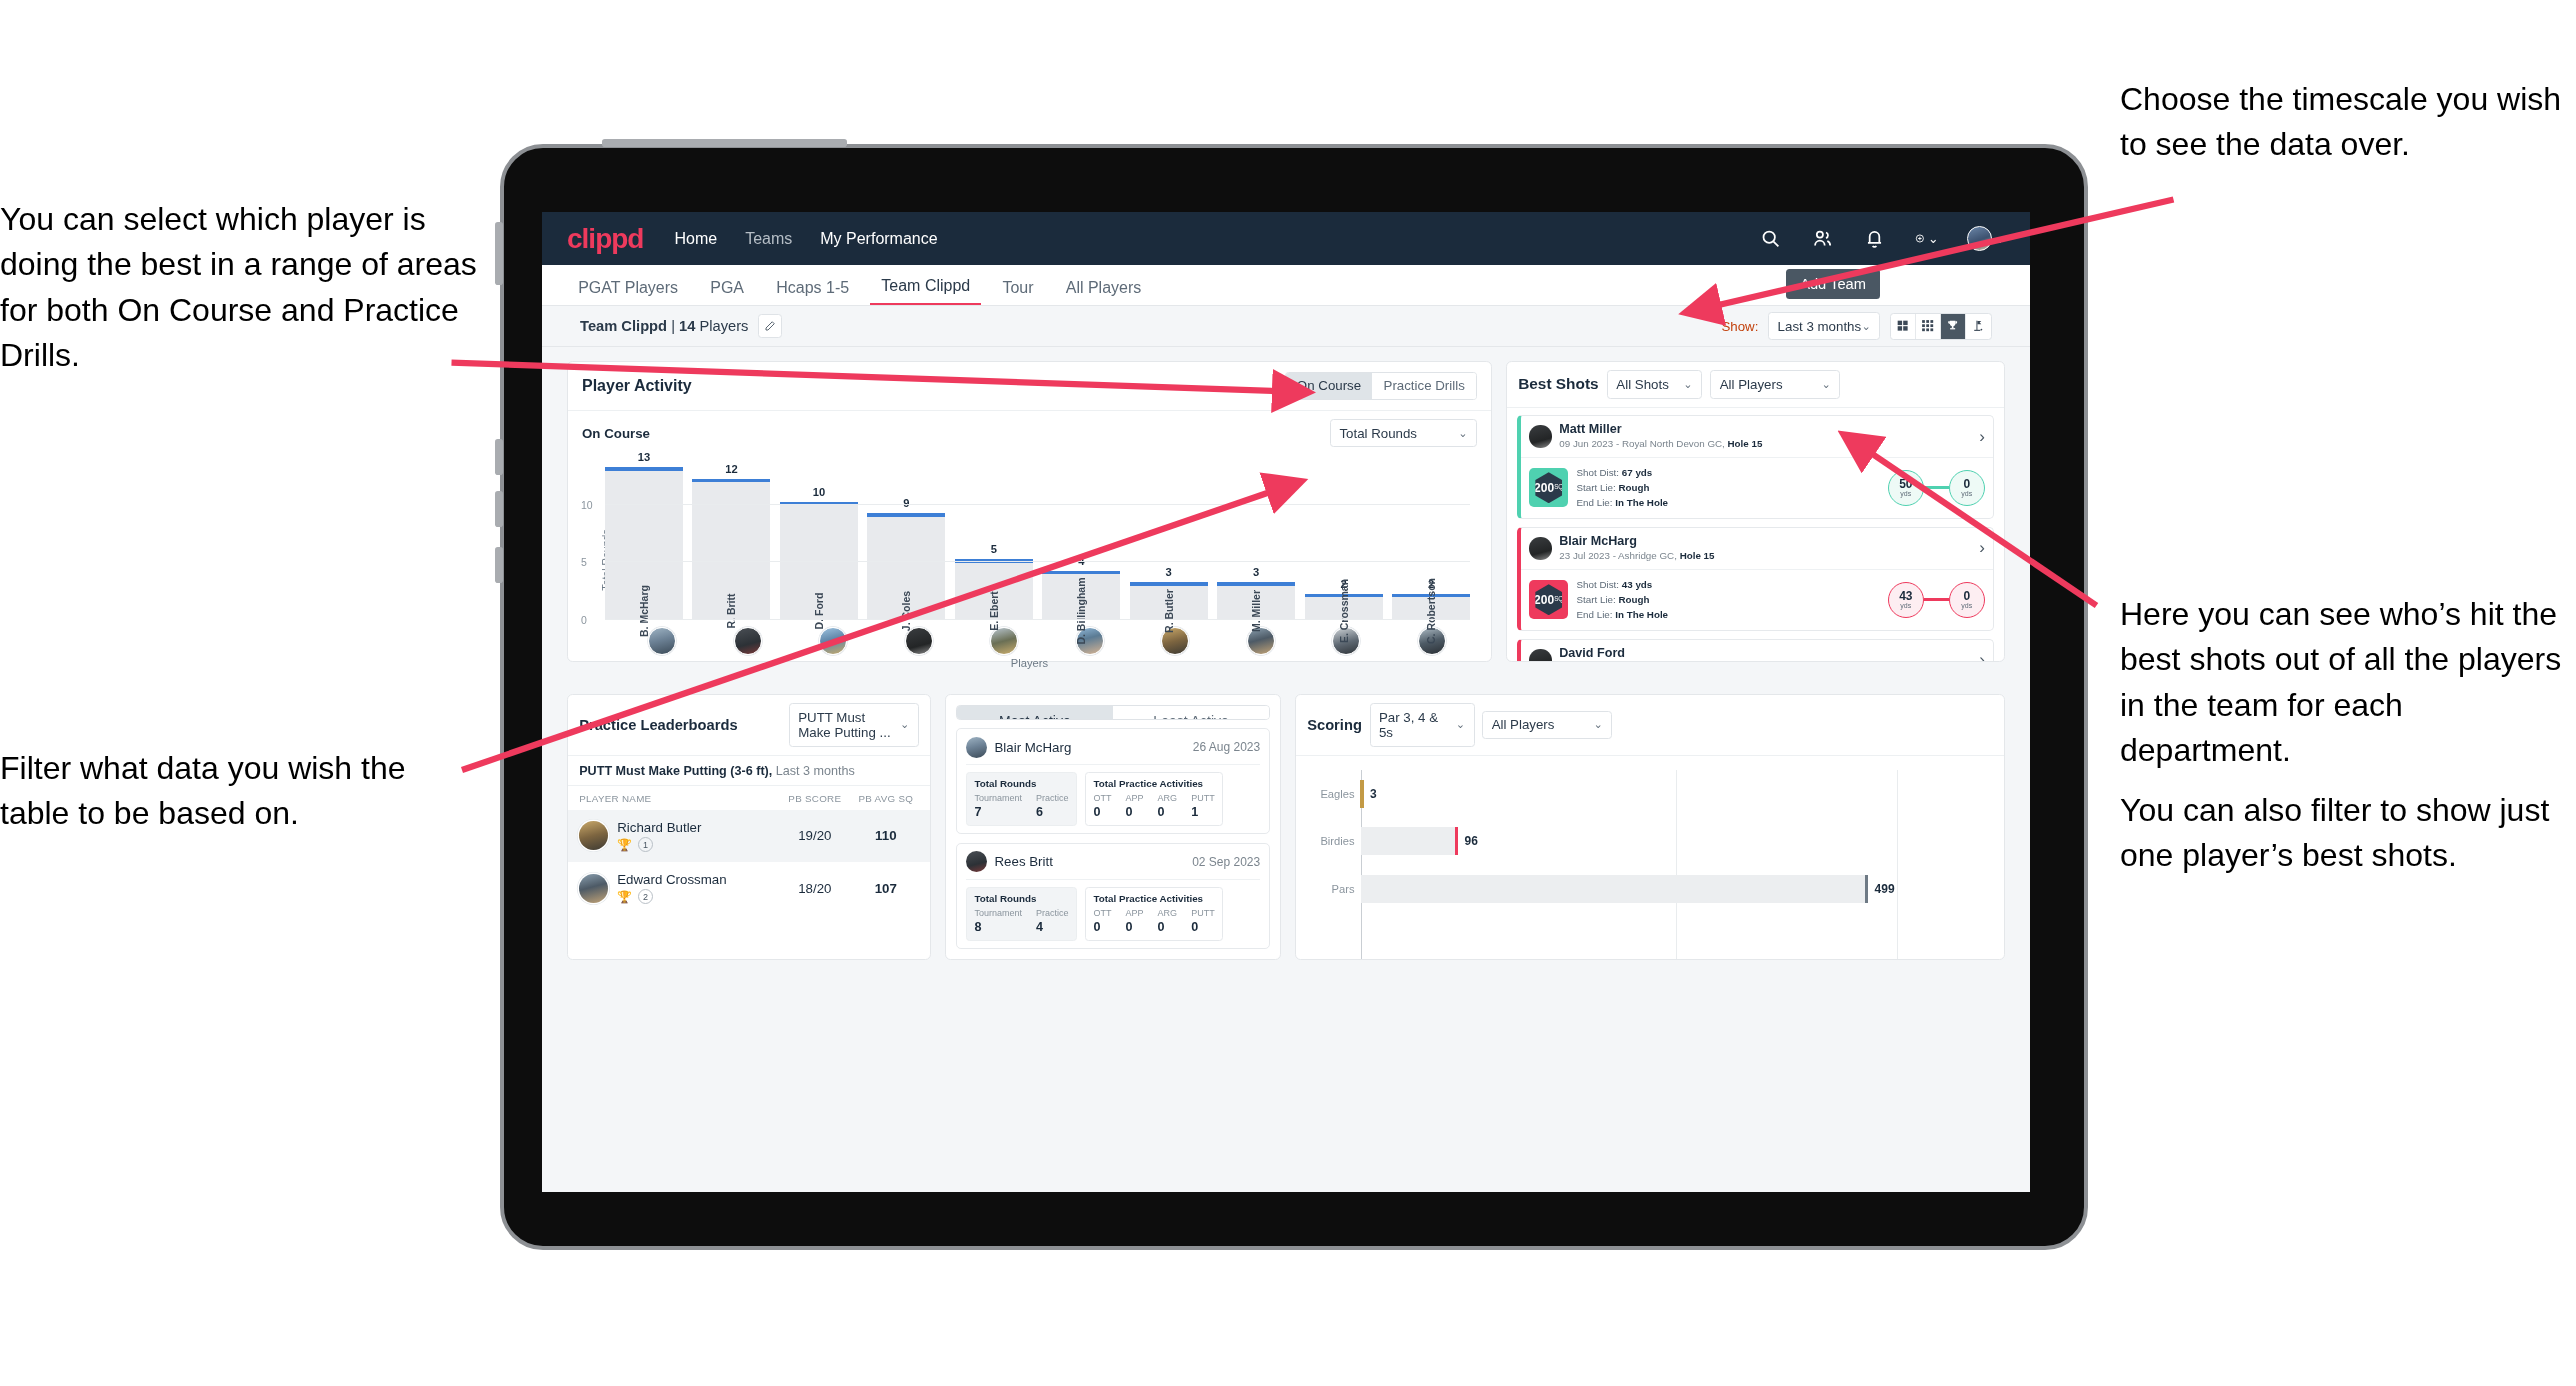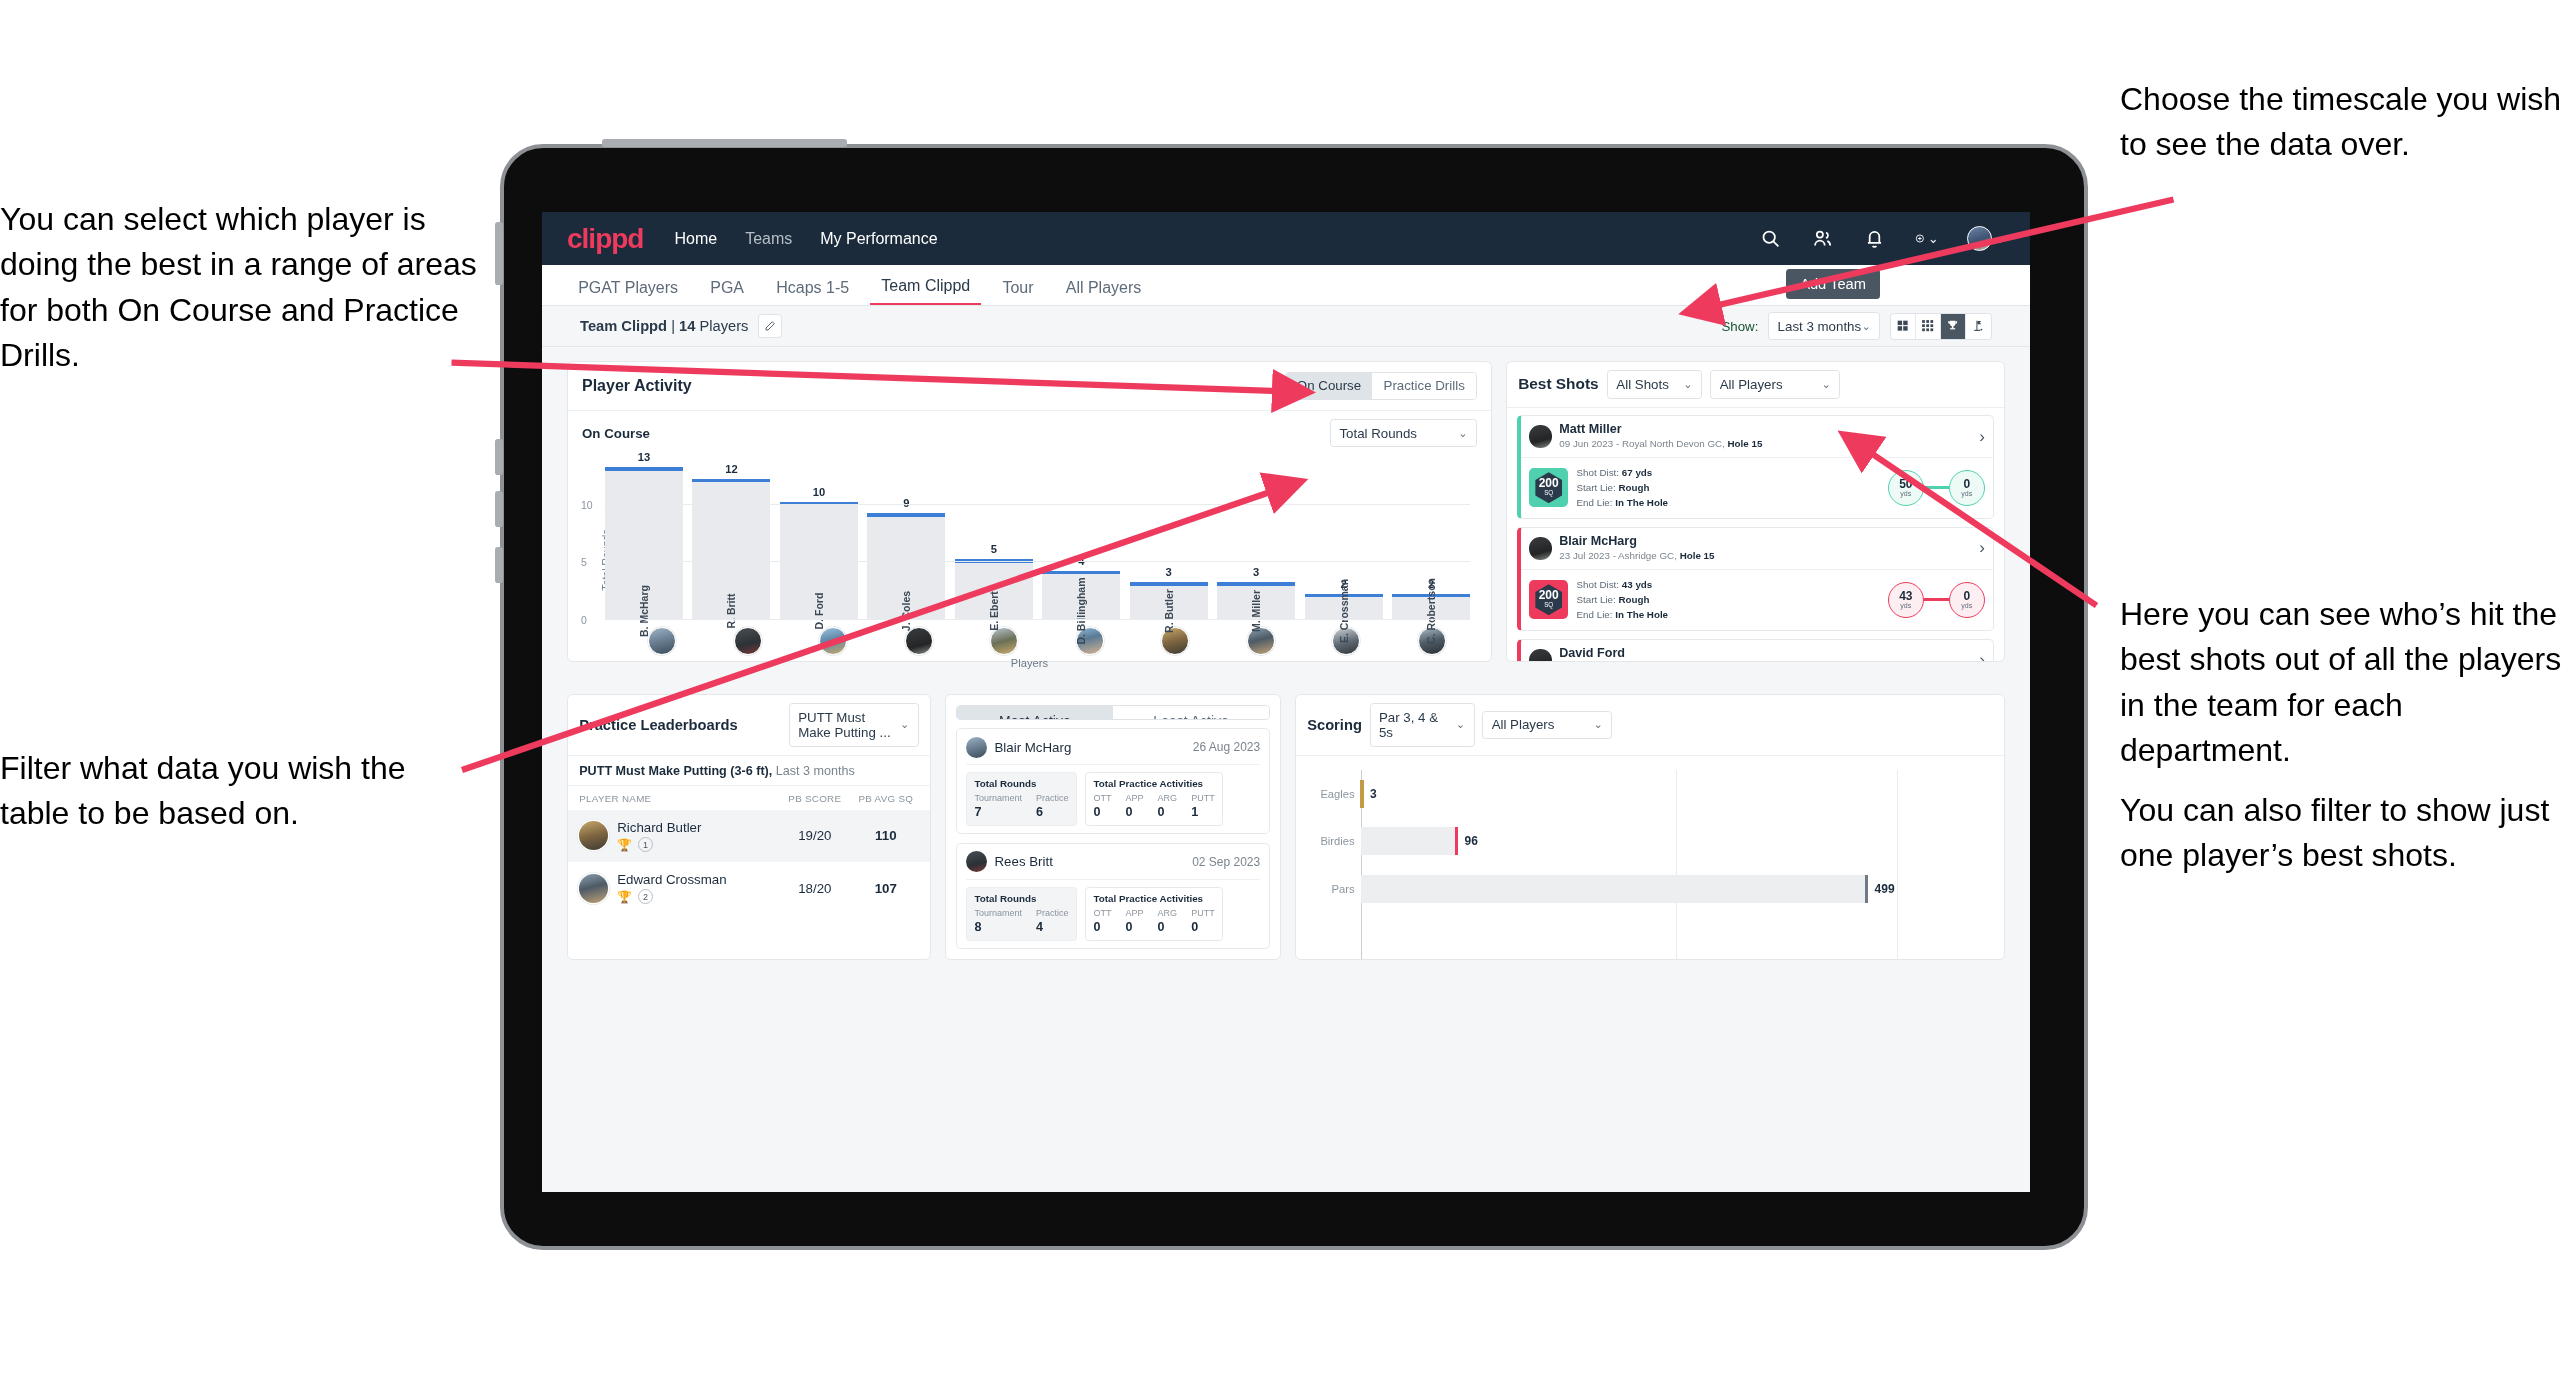--- a/index.html
+++ b/index.html
@@ -132,21 +132,21 @@
   .team-label b { font-weight: 700; }
   .edit-btn {
     margin-left: 9.8px;
     width: 24px; height: 24px;
     border: 0.7px solid #dfe3e7; border-radius: 3.5px;
     background: #fff;
     display: flex; align-items: center; justify-content: center;
   }
   .edit-btn svg { width: 12px; height: 12px; stroke: #4a5763; fill: none; stroke-width: 1.8; }
   .sub-right { margin-left: auto; display: flex; align-items: center; gap: 9.8px; }
-  .show-lbl { font-size: 13.3px; color: #14532d; text-align: center; }
+  .show-lbl { font-size: 13.3px; color: #c2410c; text-align: center; }
   .sel {
     background: #fff; border: 0.7px solid #dfe3e7; border-radius: 3.5px;
     font-size: 13.3px; color: #2b3a4a;
     padding: 5.6px 8.4px;
     display: flex; align-items: center; justify-content: space-between;
   }
   #timescale-select { width: 112px; }
   .chev { font-size: 11.2px; color: #5e6b78; }
   .viewtoggle { display: flex; border: 0.7px solid #dfe3e7; border-radius: 3.5px; overflow: hidden; background: #fff; }
   .vt-btn {
@@ -219,21 +219,21 @@
   .shot-av { width: 22.4px; height: 22.4px; border-radius: 50%; margin-right: 7.7px; flex: none; }
   .shot-name { font-size: 12.6px; font-weight: 700; color: #1b2b3c; line-height: 1.25; }
   .shot-meta { font-size: 9.8px; color: #7b858e; line-height: 1.3; }
   .shot-meta b { color: #1b2b3c; font-weight: 700; }
   .chev-right { margin-left: auto; font-size: 17px; color: #4a5763; font-weight: 300; }
   .shot-body { display: flex; align-items: center; padding: 7px 8.4px; gap: 8.4px; }
   .sq-tile { width: 39px; height: 39px; border-radius: 4.9px; display: flex; align-items: center; justify-content: center; flex: none; }
   .hexa {
     width: 31px; height: 31px; background: #2b3a4a;
     clip-path: polygon(50% 0%, 93% 25%, 93% 75%, 50% 100%, 7% 75%, 7% 25%);
-    display: flex; flex-direction: column; align-items: center; justify-content: center;
+    display: flex; flex-direction: row; align-items: center; justify-content: center;
     color: #fff;
   }
   .hexa .n { font-size: 12px; font-weight: 700; line-height: 1; }
   .hexa .u { font-size: 6.3px; line-height: 1.4; }
   .shot-lines { font-size: 9.8px; color: #5e6b78; line-height: 1.55; }
   .shot-lines b { color: #1b2b3c; font-weight: 700; }
   .dist-viz { margin-left: auto; display: flex; align-items: center; flex: none; }
   .dcirc {
     width: 36px; height: 36px; border-radius: 50%;
     display: flex; flex-direction: column; align-items: center; justify-content: center;

